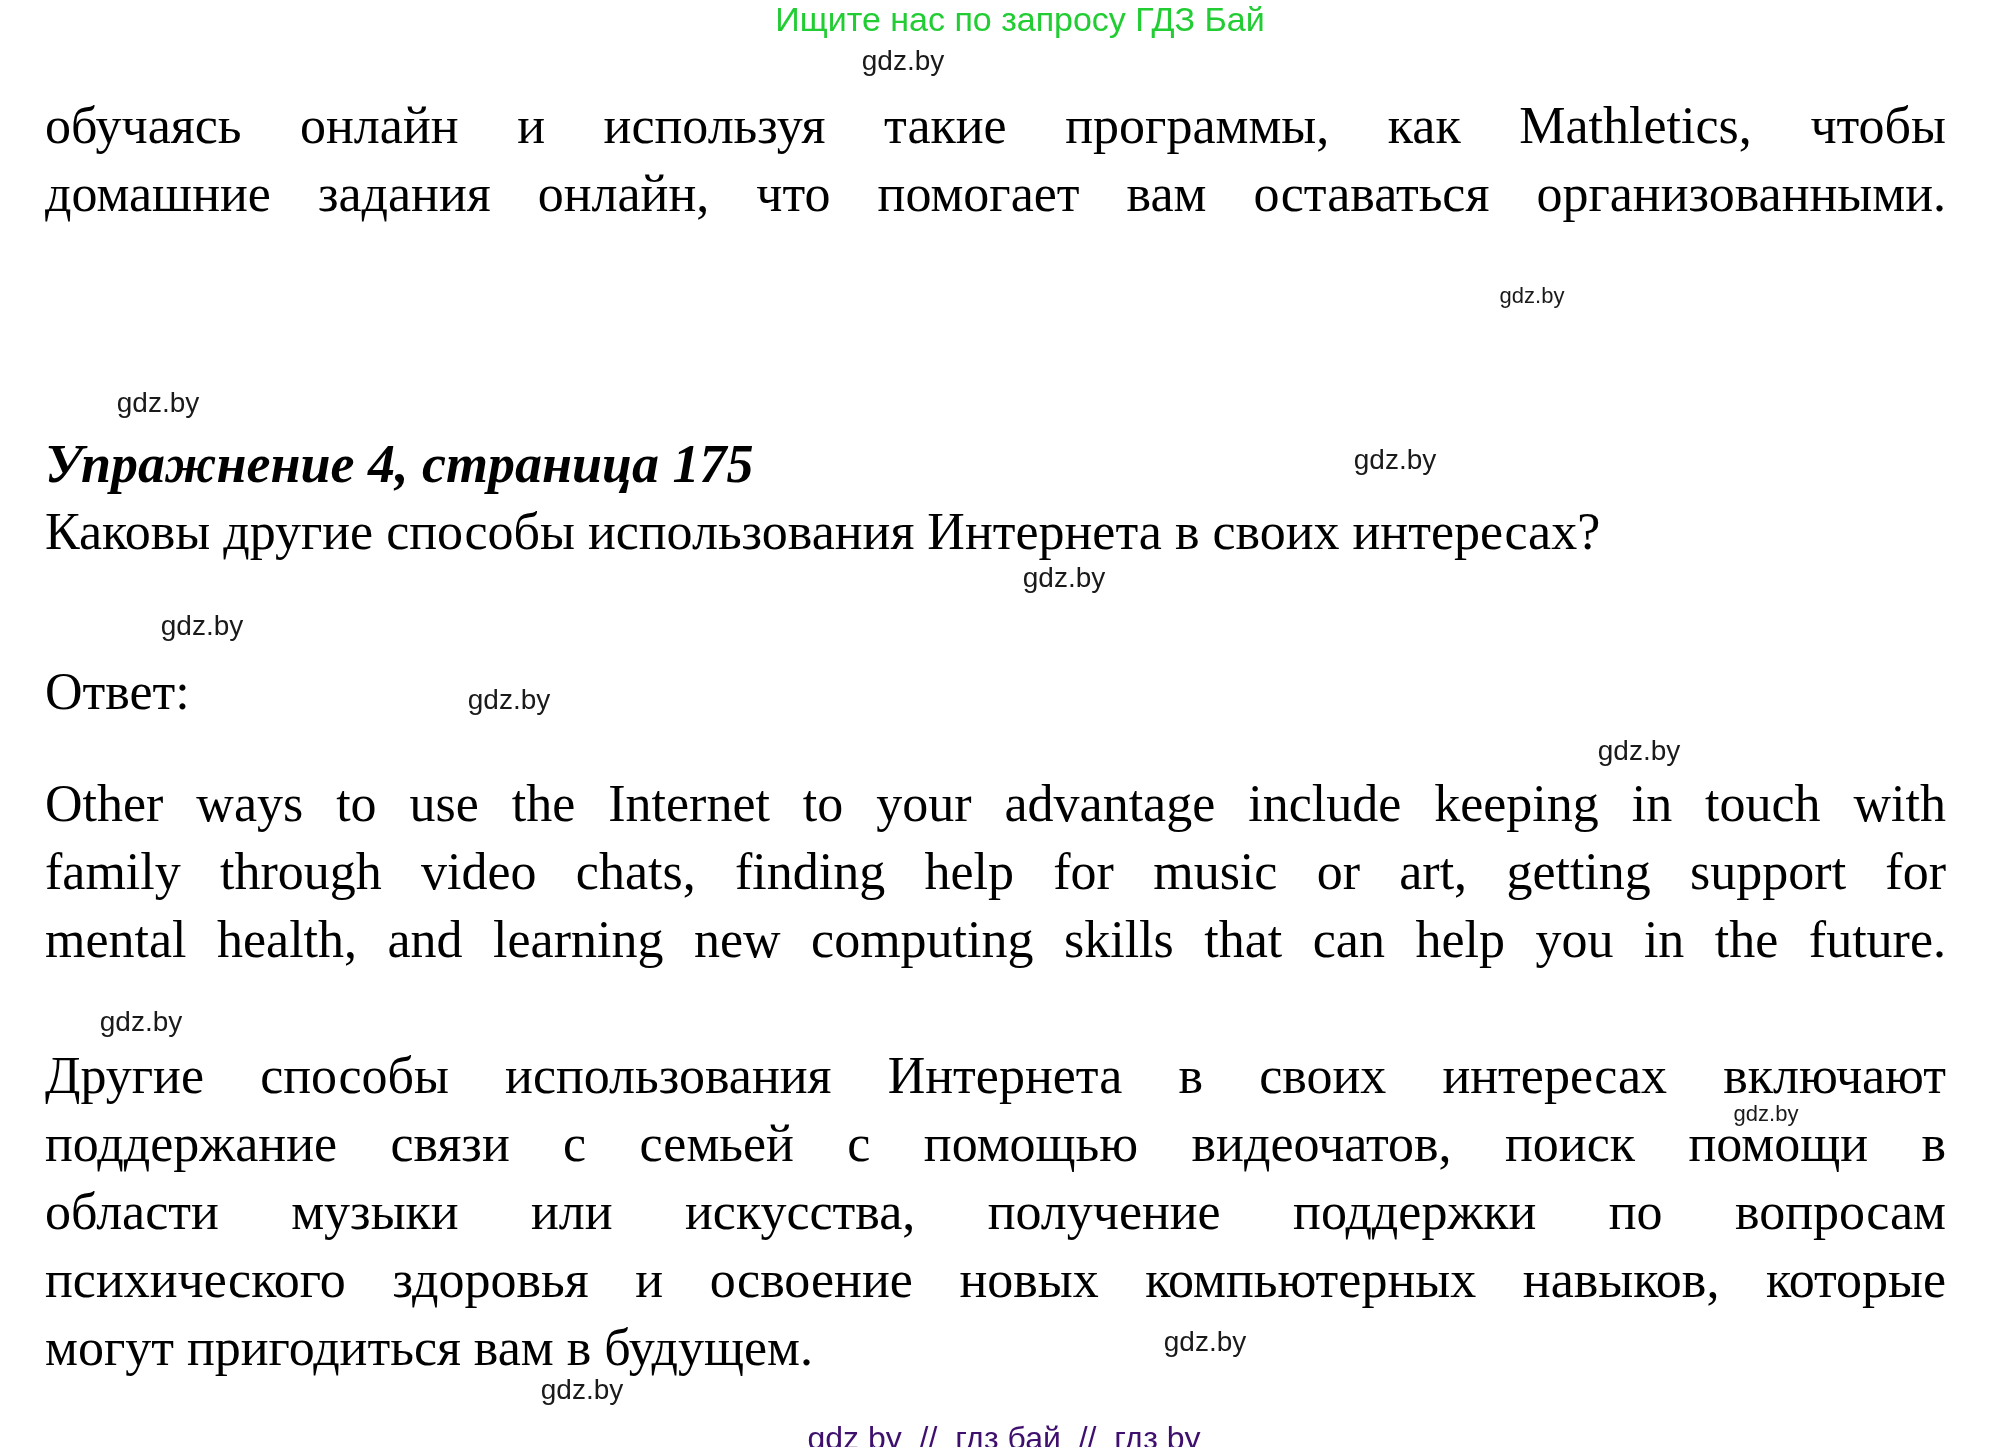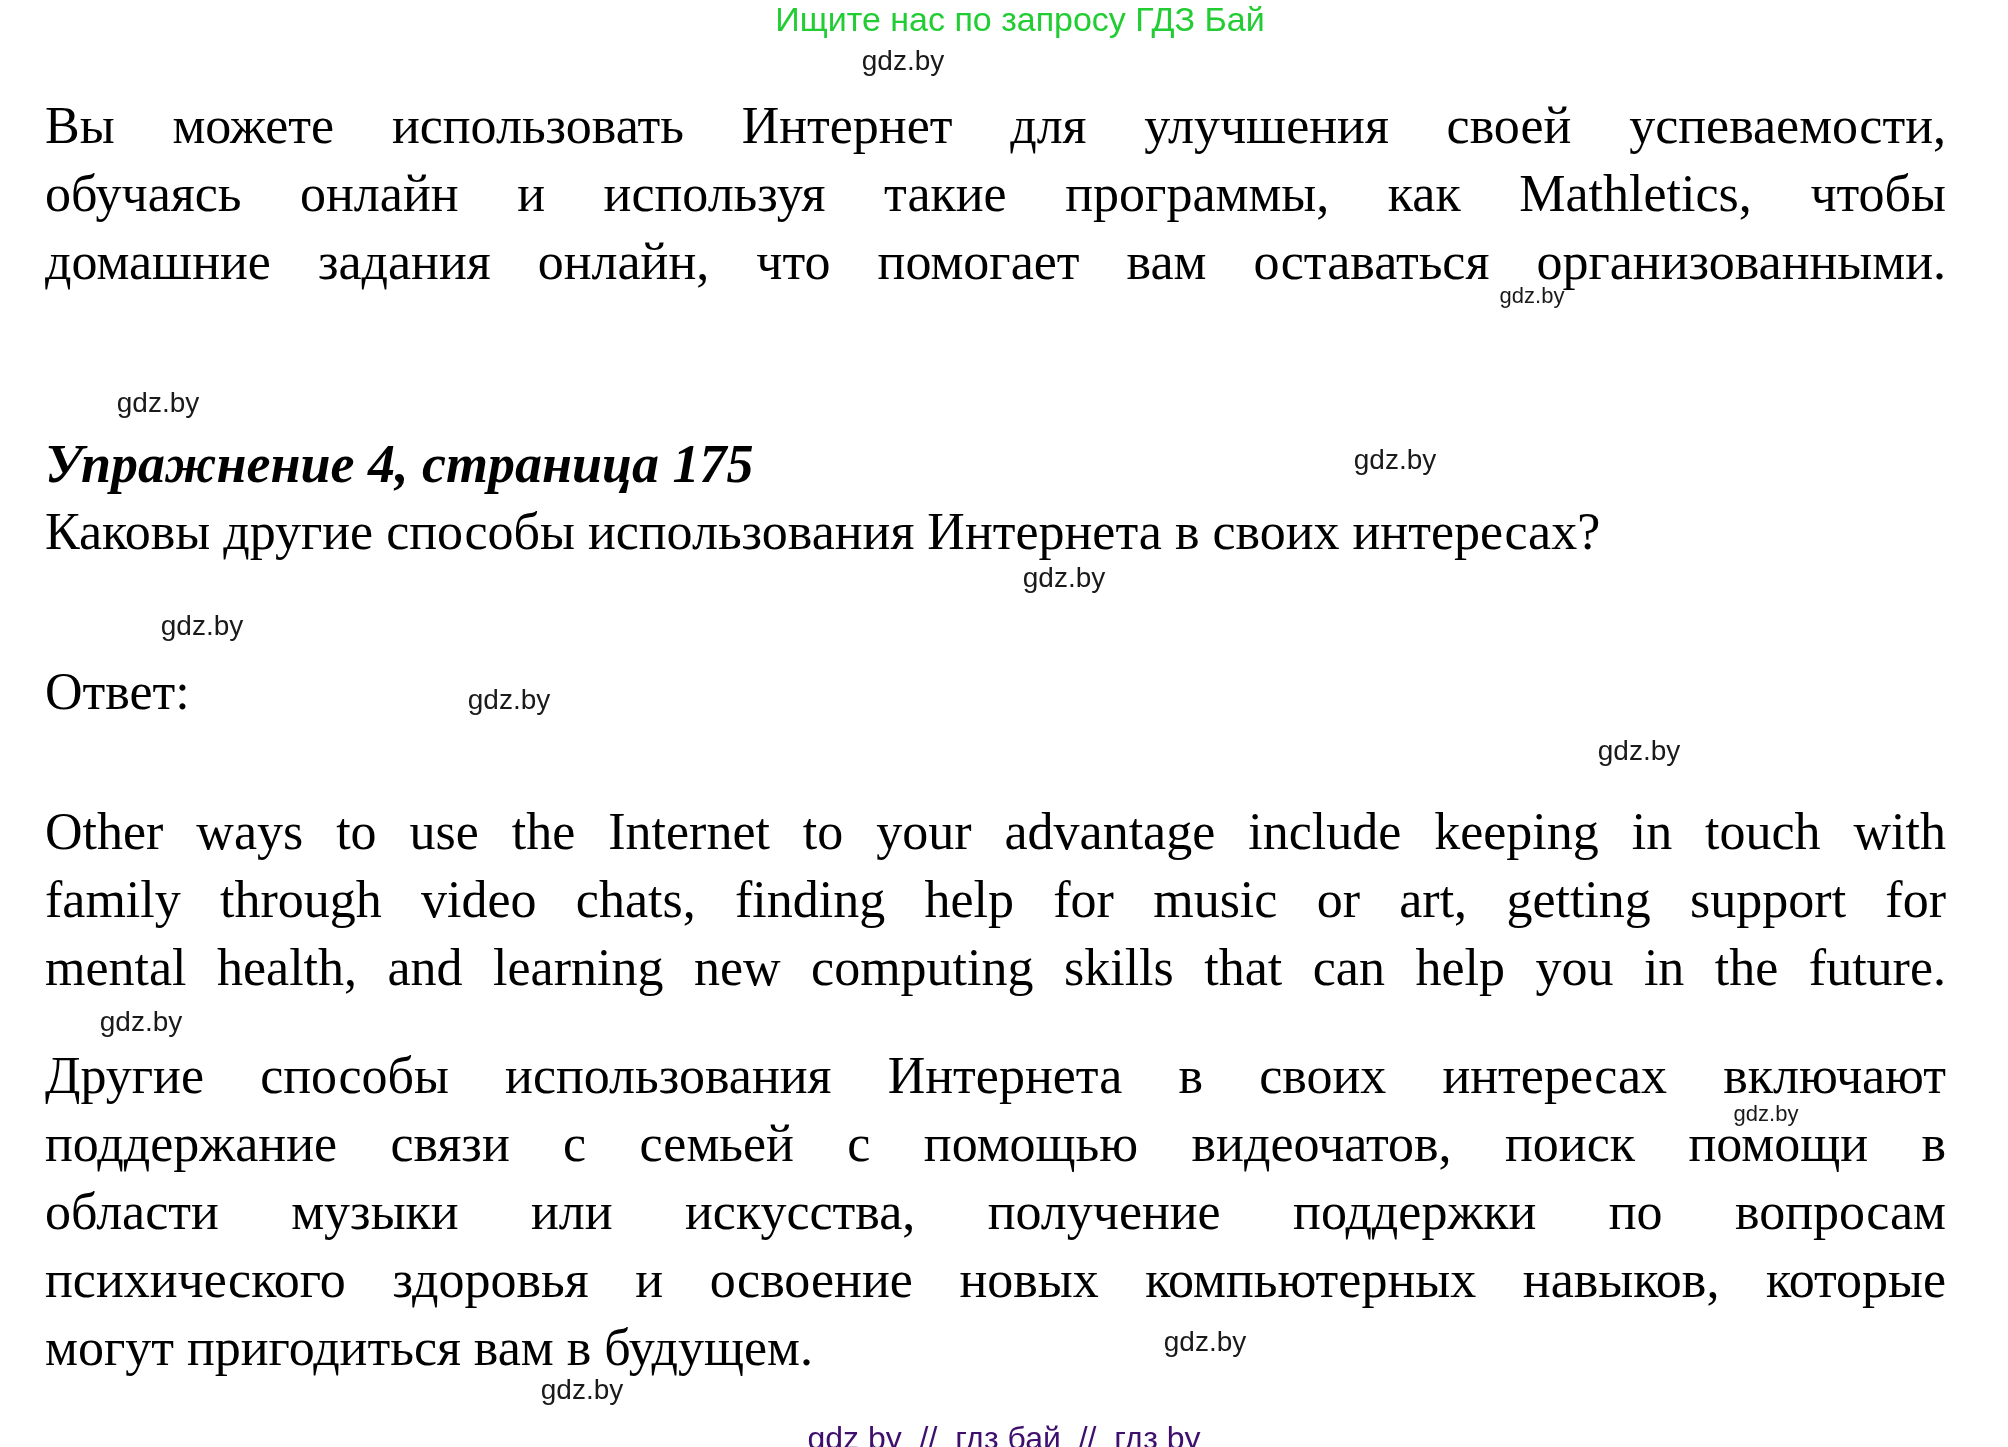--- a/index.html
+++ b/index.html
@@ -58,30 +58,29 @@
 <div class="wm lg" style="left:1064px; top:563px;">gdz.by</div>
 <div class="wm lg" style="left:202px; top:611px;">gdz.by</div>
 <div class="wm lg" style="left:509px; top:685px;">gdz.by</div>
 <div class="wm lg" style="left:1639px; top:736px;">gdz.by</div>
 <div class="wm lg" style="left:141px; top:1007px;">gdz.by</div>
 <div class="wm sm" style="left:1766px; top:1102px;">gdz.by</div>
 <div class="wm lg" style="left:1205px; top:1327px;">gdz.by</div>
 <div class="wm lg" style="left:582px; top:1375px;">gdz.by</div>
 
 <div class="text" style="top:92px;">
-  <span class="line j">Вы можете использовать Интернет для улучшения своей успеваемости,</span>
   <span class="line j">обучаясь онлайн и используя такие программы, как Mathletics, чтобы</span>
   <span class="line j">домашние задания онлайн, что помогает вам оставаться организованными.</span>
 </div>
 
 <div class="heading" style="top:432px;font-style:italic;">Упражнение 4, страница 175</div>
 <div class="single" style="top:500px;">Каковы другие способы использования Интернета в своих интересах?</div>
 <div class="single" style="top:660px;">Ответ:</div>
 
-<div class="text" style="top:798px;">
+<div class="text" style="top:770px;">
   <span class="line j">Other ways to use the Internet to your advantage include keeping in touch with</span>
   <span class="line j">family through video chats, finding help for music or art, getting support for</span>
   <span class="line j">mental health, and learning new computing skills that can help you in the future.</span>
 </div>
 
 <div class="text" style="top:1042px;">
   <span class="line j">Другие способы использования Интернета в своих интересах включают</span>
   <span class="line j">поддержание связи с семьей с помощью видеочатов, поиск помощи в</span>
   <span class="line j">области музыки или искусства, получение поддержки по вопросам</span>
   <span class="line j">психического здоровья и освоение новых компьютерных навыков, которые</span>

